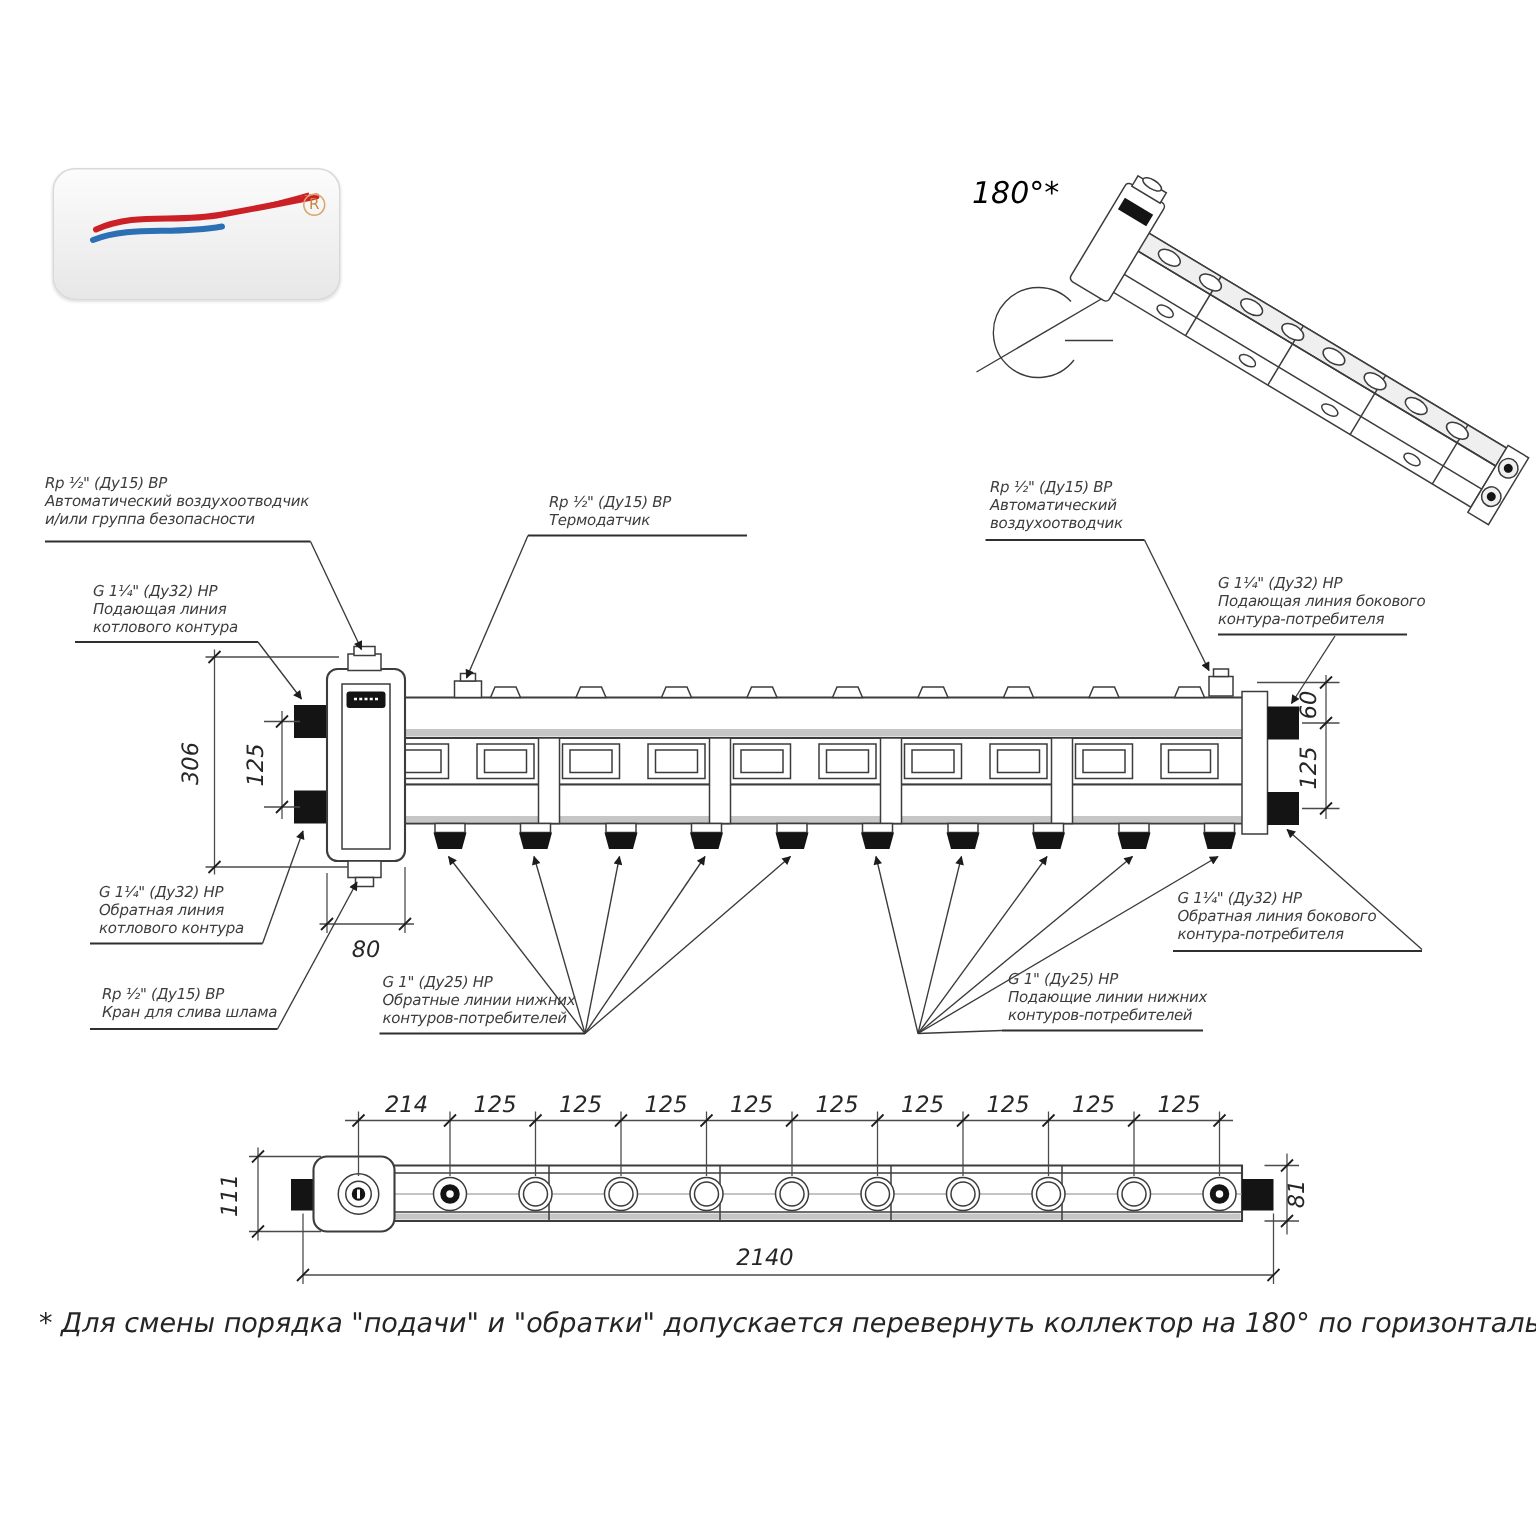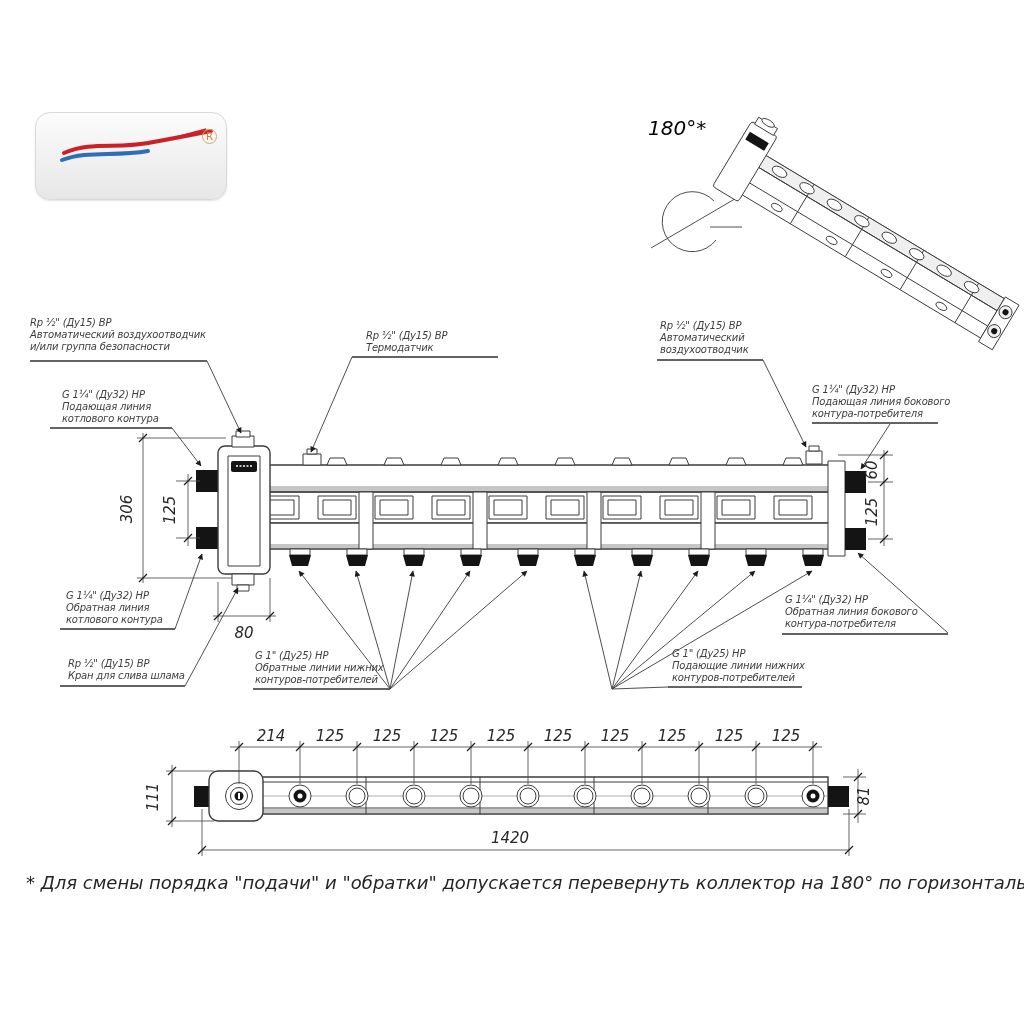--- a/index.html
+++ b/index.html
@@ -367,17 +367,17 @@
   <div class="dim c" style="left:365px;top:727px;">125</div>
   <div class="dim c" style="left:422px;top:727px;">125</div>
   <div class="dim c" style="left:479px;top:727px;">125</div>
   <div class="dim c" style="left:536px;top:727px;">125</div>
   <div class="dim c" style="left:593px;top:727px;">125</div>
   <div class="dim c" style="left:650px;top:727px;">125</div>
   <div class="dim c" style="left:707px;top:727px;">125</div>
   <div class="dim c" style="left:764px;top:727px;">125</div>
   <div class="dim v" style="left:131px;top:788px;">111</div>
   <div class="dim v" style="left:842px;top:787px;">81</div>
-  <div class="dim c" style="left:488px;top:829px;">1420</div>
+  <div class="dim c" style="left:488px;top:829px;">2140</div>
 
   <div class="footnote">* Для смены порядка "подачи" и "обратки" допускается перевернуть коллектор на 180° по горизонтальной оси</div>
 
 </div>
 
 </body></html>

